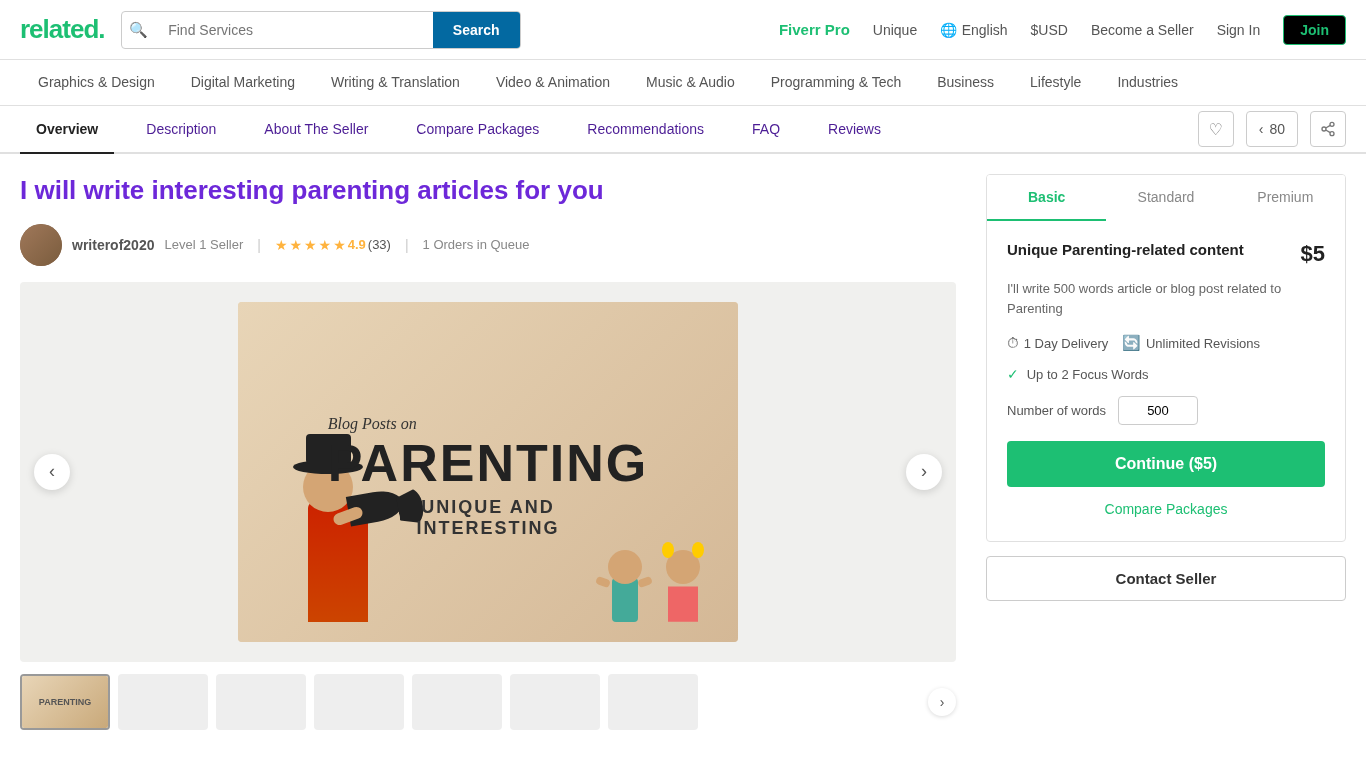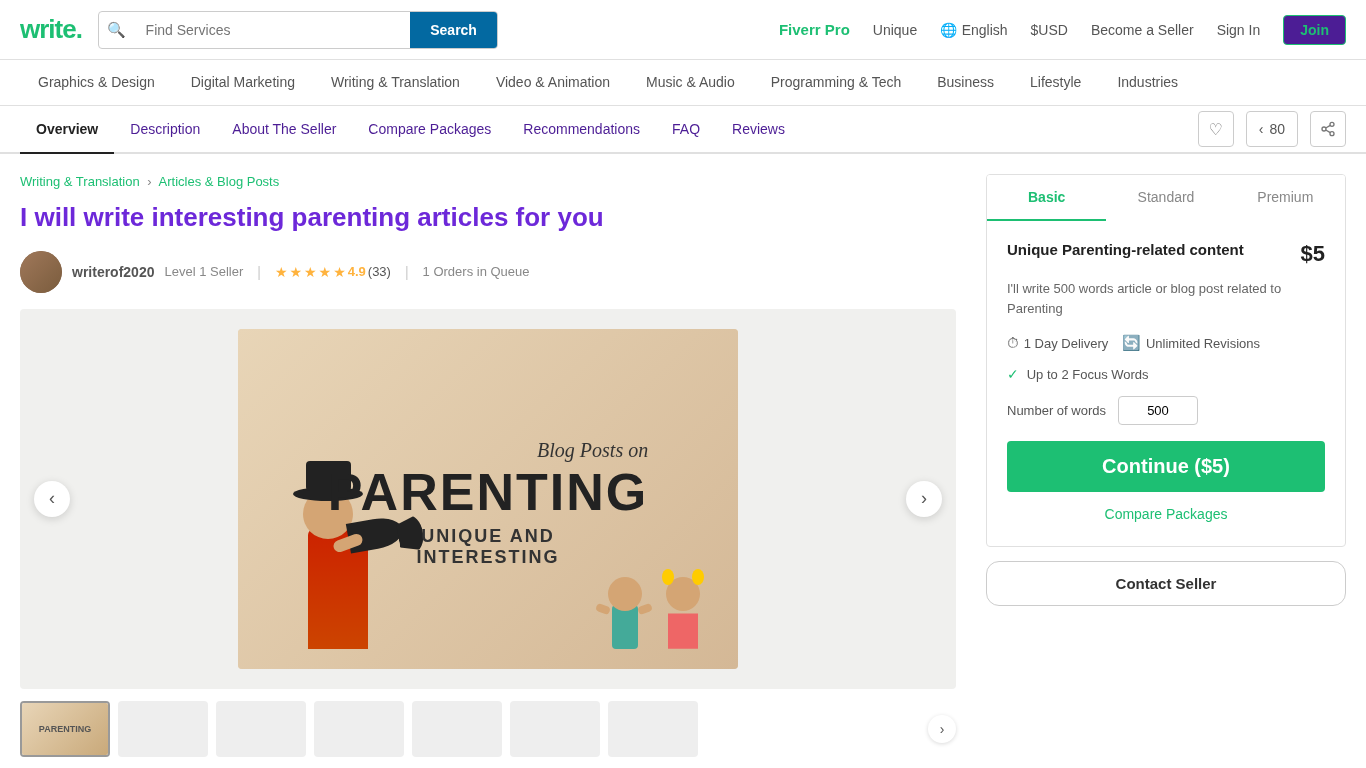--- a/index.html
+++ b/index.html
@@ -68,21 +68,21 @@
       display: flex;
       align-items: center;
       gap: 4px;
       color: #555;
       cursor: pointer;
       font-size: 14px;
     }
     .join-btn {
       border: 1.5px solid #1dbf73;
       color: #1dbf73;
-      background: #4c1d95;
+      background: #000000;
       padding: 6px 16px;
       border-radius: 4px;
       font-size: 14px;
       font-weight: 600;
       cursor: pointer;
     }
 
     
     .cat-nav {
       display: flex;
@@ -105,21 +105,21 @@
       border-bottom: 2px solid transparent;
     }
 
     
     .sub-nav {
       display: flex;
       align-items: center;
       padding: 0 20px;
       border-bottom: 2px solid #e0e0e0;
       height: 48px;
-      gap: 0;
+      gap: 16px;
     }
     .sub-nav-item {
       font-size: 14px;
       color: #4c1d95;
       padding: 0 16px;
       height: 48px;
       display: flex;
       align-items: center;
       cursor: pointer;
       border-bottom: 2px solid transparent;
@@ -284,23 +284,23 @@
       background: linear-gradient(135deg, #e8d5b7 0%, #d4b896 100%);
       position: relative;
       display: flex;
       flex-direction: column;
       align-items: center;
       justify-content: center;
     }
     .blog-text {
       font-family: Georgia, serif;
       font-style: italic;
-      font-size: 20px;
+      font-size: 16px;
       color: #333;
-      text-align: right;
+      text-align: left;
       margin-bottom: 4px;
     }
     .parenting-text {
       font-size: 52px;
       font-weight: 900;
       color: #222;
       text-align: center;
       line-height: 1;
       letter-spacing: 2px;
       text-transform: uppercase;
@@ -474,58 +474,58 @@
       width: 80px;
       text-align: center;
     }
     .continue-btn {
       width: 100%;
       background: #1dbf73;
       color: #fff;
       border: none;
       border-radius: 4px;
       padding: 14px;
-      font-size: 20px;
+      font-size: 16px;
       font-weight: 600;
       cursor: pointer;
       margin-bottom: 10px;
     }
     .compare-link {
       display: block;
       text-align: center;
       color: #1dbf73;
       font-size: 14px;
       cursor: pointer;
       padding: 4px;
     }
 
     
     .contact-btn {
       width: 100%;
       background: #fff;
       color: #333;
       border: 1px solid #ccc;
-      border-radius: 13px;
+      border-radius: 4px;
       padding: 13px;
       font-size: 15px;
       font-weight: 600;
       cursor: pointer;
       margin-top: 14px;
     }
 
     
     ::-webkit-scrollbar { width: 8px; }
     ::-webkit-scrollbar-thumb { background: #ccc; border-radius: 4px; }
   </style>
 </head>
 <body>
 
 <header class="header">
   <div class="logo">
-    <span>write</span><span style="color:#1dbf73;">.</span>
+    <span>related</span><span style="color:#1dbf73;">.</span>
   </div>
   <div class="search-bar">
     <span style="display:flex;align-items:center;padding:0 8px;color:#aaa;font-size:15px;">🔍</span>
     <input class="search-input" type="text" placeholder="Find Services" style="">
     <button class="search-btn">Search</button>
   </div>
   <div class="header-nav">
     <span class="fiverr-pro">Fiverr Pro</span>
     <span class="header-link">Unique</span>
     <span class="globe-link">
@@ -574,25 +574,20 @@
           <line x1="15.41" y1="6.51" x2="8.59" y2="10.49"></line>
       </svg>
     </div>
   </div>
 </div>
 
 <div class="main-content">
 
   <div class="left-col">
 
-    <div class="breadcrumb">
-      <a>Writing &amp; Translation</a>
-      <span class="sep">›</span>
-      <a>Articles &amp; Blog Posts</a>
-    </div>
 
     <h1 class="gig-title">I will write interesting parenting articles for you</h1>
 
     <div class="seller-info">
       <div class="avatar">
         <div class="avatar-img"></div>
       </div>
       <span class="seller-name">writerof2020</span>
       <span class="seller-level">Level 1 Seller</span>
       <span class="seller-divider">|</span>

